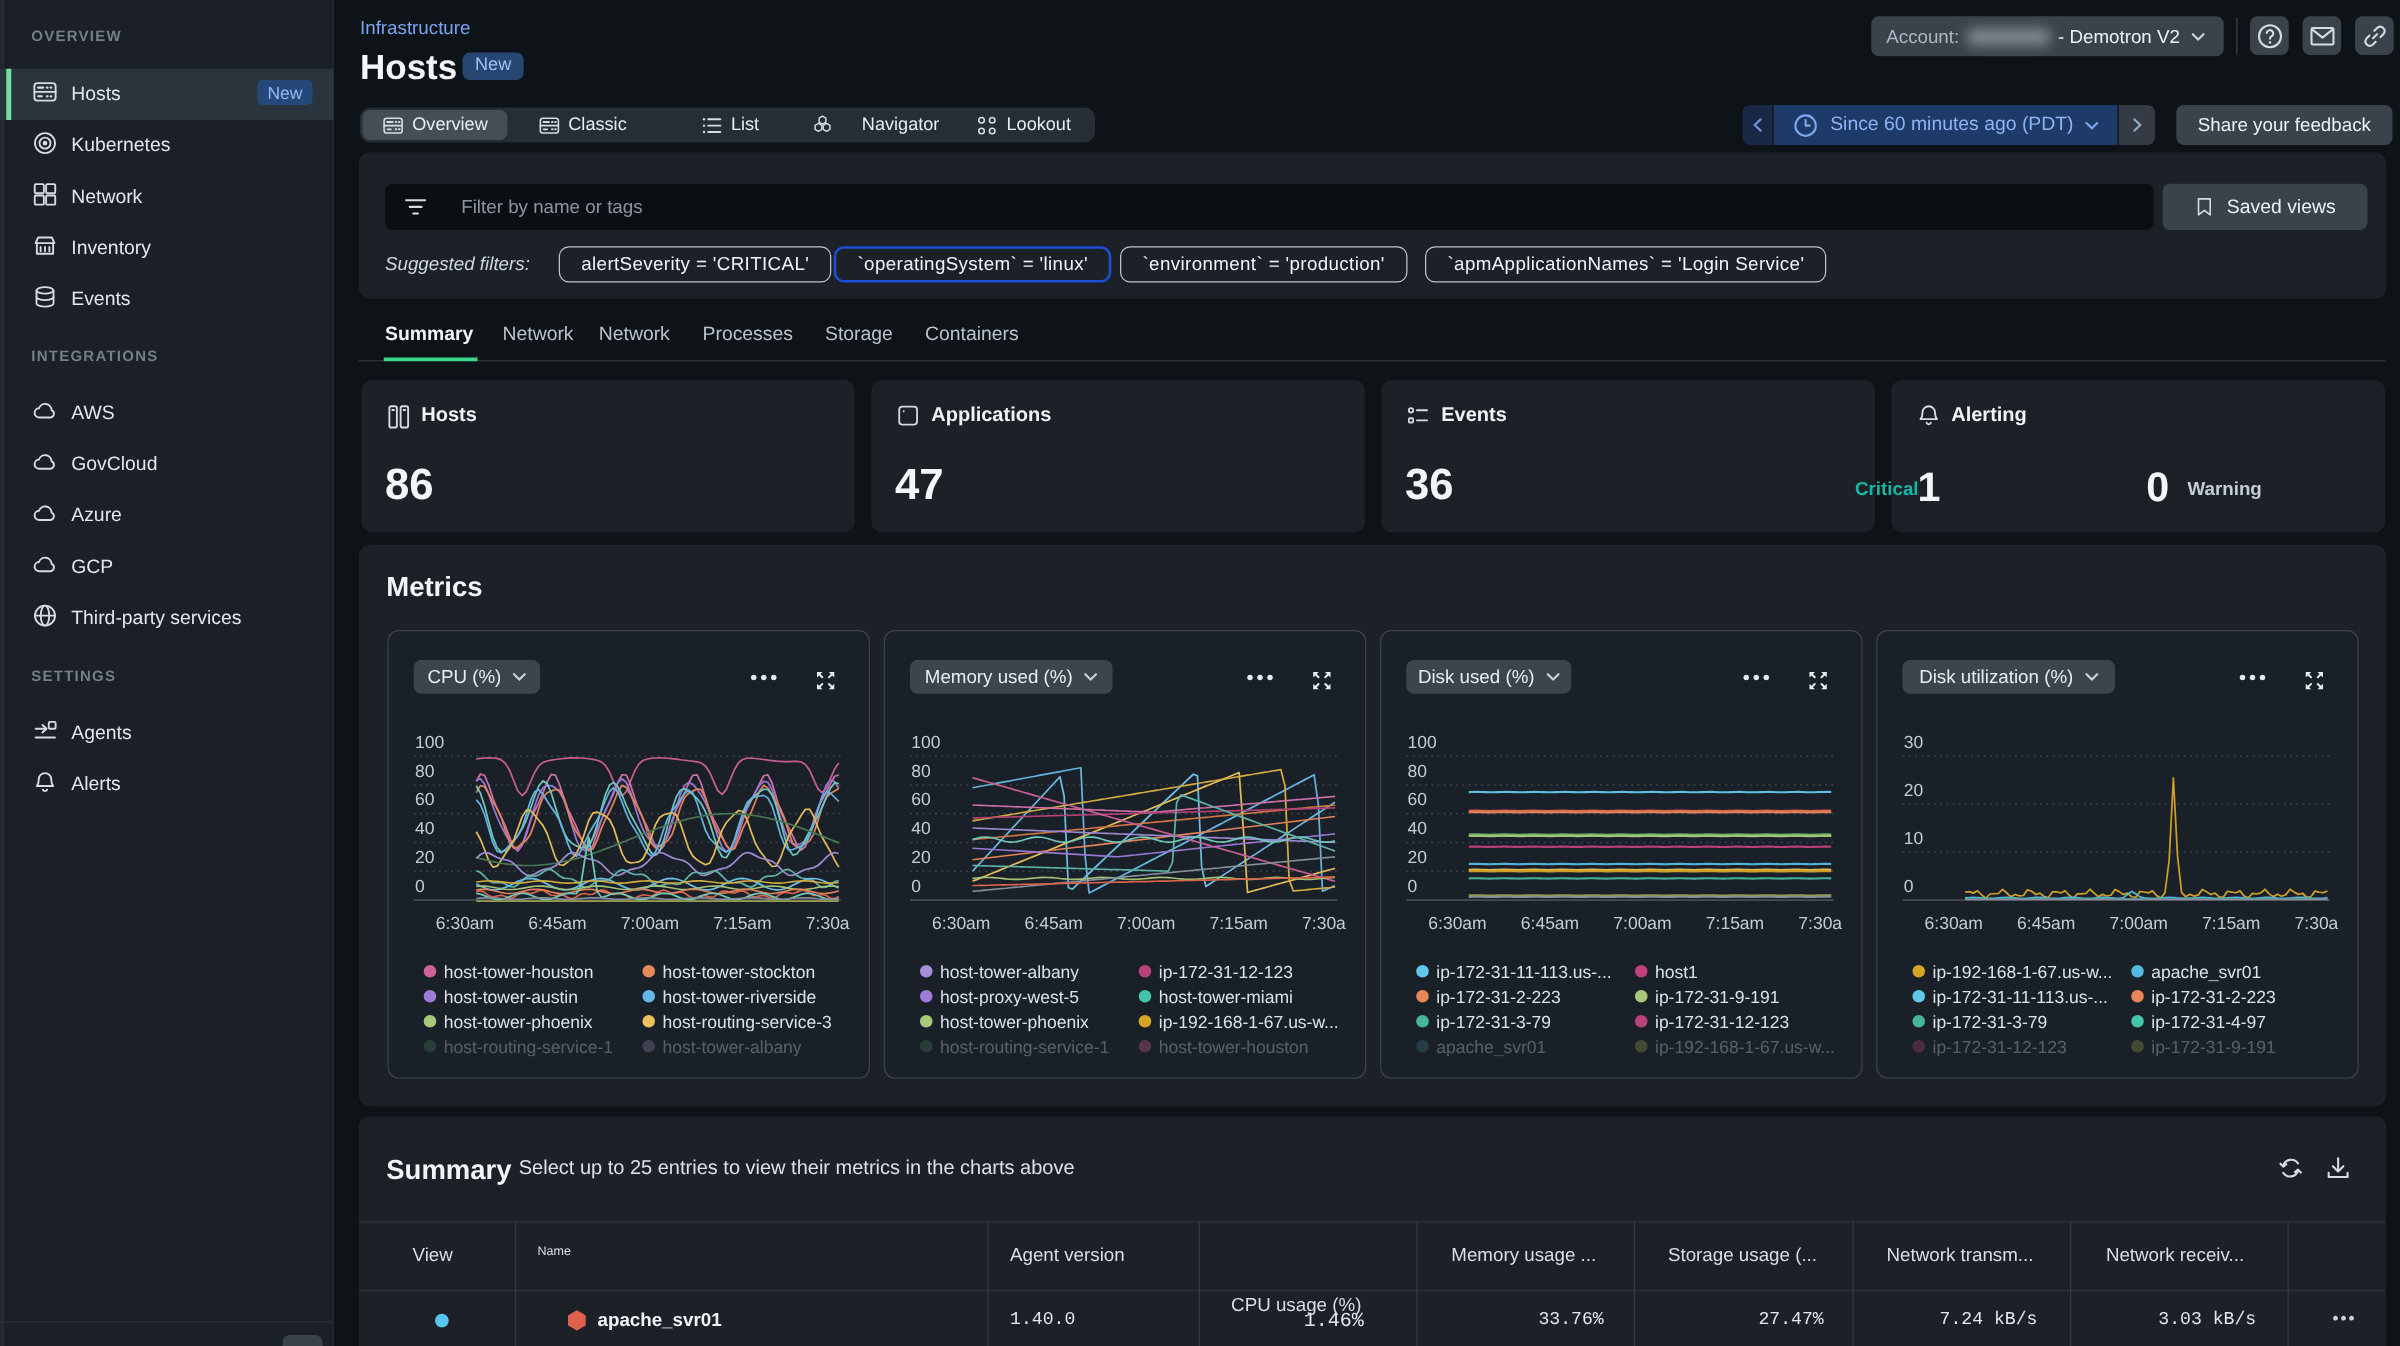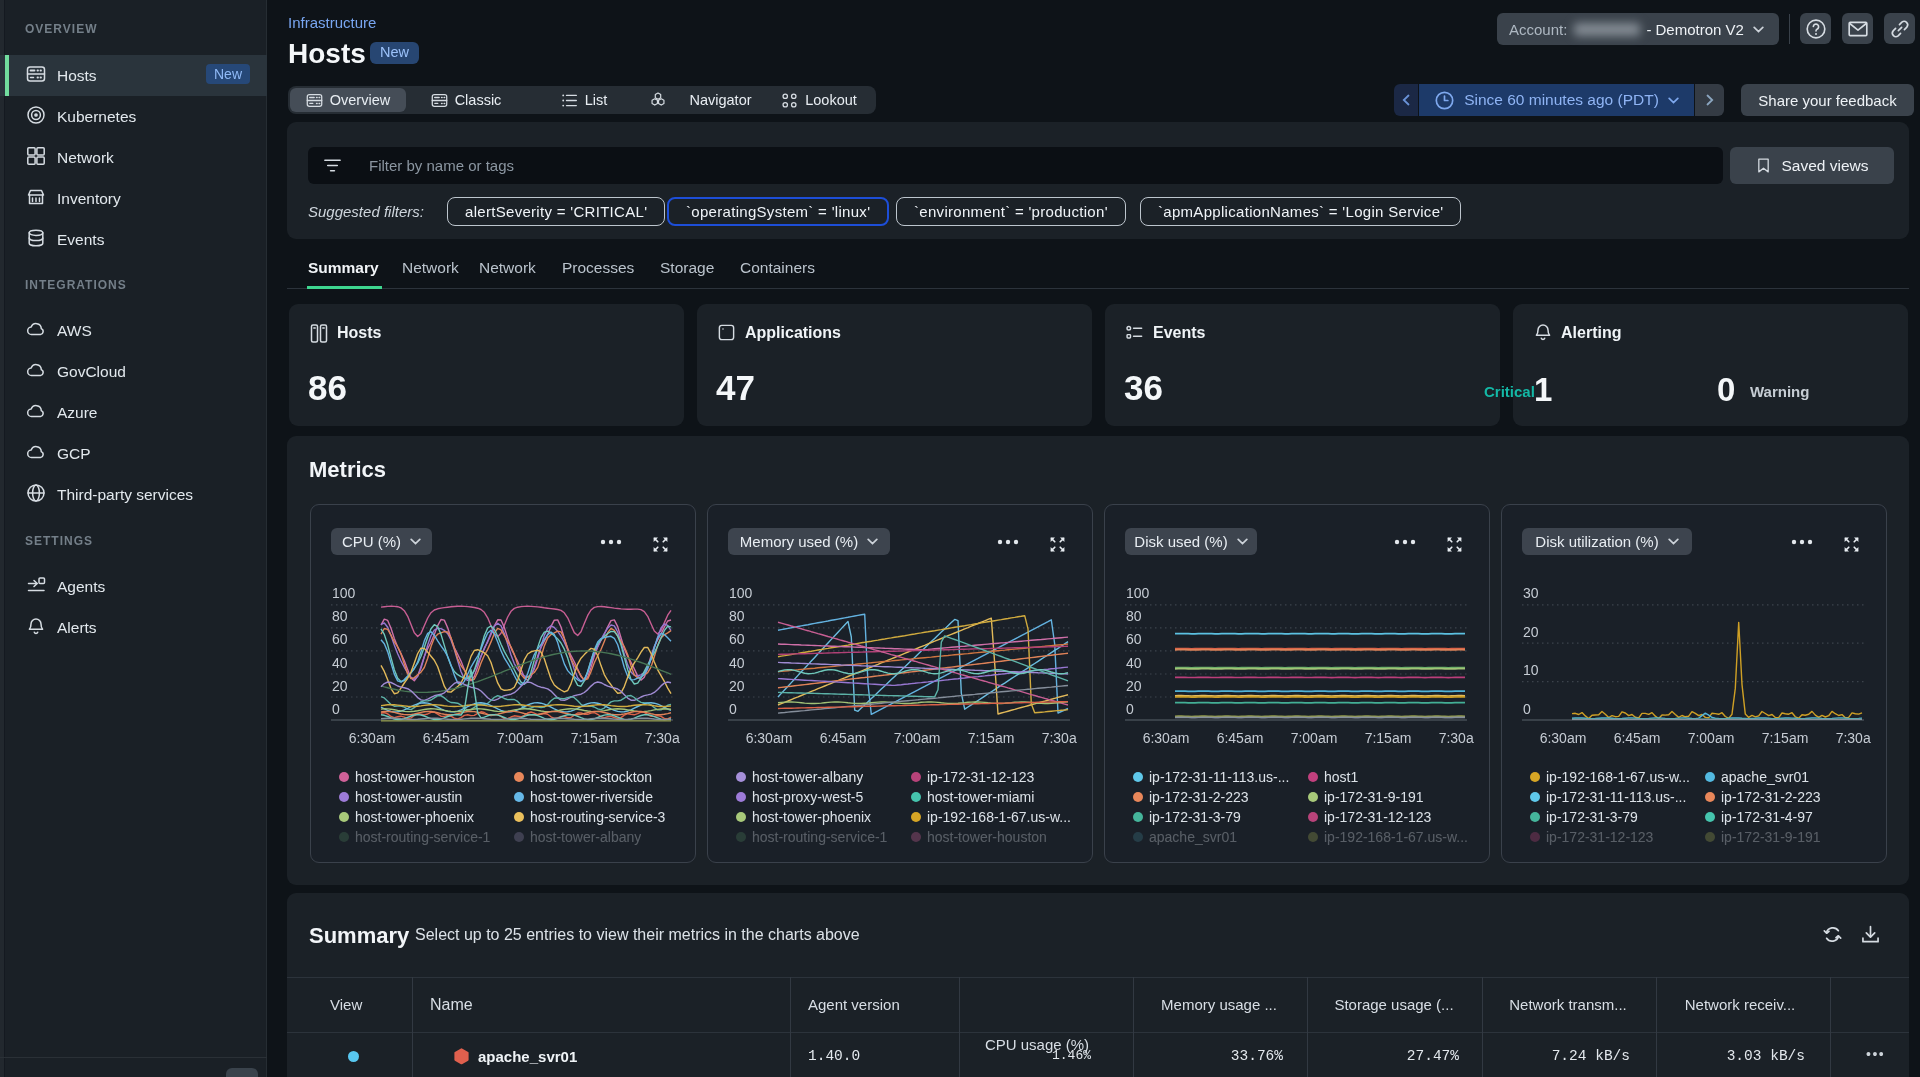--- a/index.html
+++ b/index.html
@@ -679,31 +679,31 @@
     <div class="hline" style="left:19px;top:1032px;width:1622px"></div>
     <div class="vline" style="left:144px;top:977px;height:100px"></div>
     <div class="vline" style="left:522px;top:977px;height:100px"></div>
     <div class="vline" style="left:691px;top:977px;height:100px"></div>
     <div class="vline" style="left:865px;top:977px;height:100px"></div>
     <div class="vline" style="left:1039px;top:977px;height:100px"></div>
     <div class="vline" style="left:1214px;top:977px;height:100px"></div>
     <div class="vline" style="left:1388px;top:977px;height:100px"></div>
     <div class="vline" style="left:1562px;top:977px;height:100px"></div>
     <div class="abs" style="left:62px;top:996px;font-size:15px;color:#d8dee5">View</div>
-    <div class="abs" style="left:162px;top:996px;font-size:16px;color:#d8dee5">Name</div>
+    <div class="abs" style="left:162px;top:996px;font-size:10px;color:#d8dee5">Name</div>
     <div class="abs" style="left:540px;top:996px;font-size:15px;color:#d8dee5">Agent version</div>
     <div class="abs" style="left:769px;top:1036px;font-size:15px;color:#d8dee5;transform:translateX(-50%);white-space:nowrap">CPU usage (%)</div>
     <div class="abs" style="left:951px;top:996px;font-size:15px;color:#d8dee5;transform:translateX(-50%);white-space:nowrap">Memory usage ...</div>
     <div class="abs" style="left:1126px;top:996px;font-size:15px;color:#d8dee5;transform:translateX(-50%);white-space:nowrap">Storage usage (...</div>
     <div class="abs" style="left:1300px;top:996px;font-size:15px;color:#d8dee5;transform:translateX(-50%);white-space:nowrap">Network transm...</div>
     <div class="abs" style="left:1472px;top:996px;font-size:15px;color:#d8dee5;transform:translateX(-50%);white-space:nowrap">Network receiv...</div>
     <div class="abs" style="left:80px;top:1051px;width:11px;height:11px;border-radius:50%;background:#58c7f0"></div>
     <svg class="abs" style="left:185px;top:1048px" width="17" height="17" viewBox="0 0 17 17">
       <path d="M8.5 1.3 L14.6 4.8 V11.8 L8.5 15.3 L2.4 11.8 V4.8 Z" fill="#e0604e" stroke="#e0604e" stroke-width="2" stroke-linejoin="round"></path>
     </svg>
     <div class="abs" style="left:210px;top:1048px;font-size:15px;font-weight:bold;color:#f0f4f7">apache_svr01</div>
     <div class="abs mono" style="left:540px;top:1048px;font-size:14.5px;color:#e3e8ed">1.40.0</div>
-    <div class="abs mono" style="left:823px;top:1048px;font-size:13px;color:#e3e8ed;transform:translateX(-100%)">1.46%</div>
+    <div class="abs mono" style="left:823px;top:1048px;font-size:16px;color:#e3e8ed;transform:translateX(-100%)">1.46%</div>
     <div class="abs mono" style="left:1015px;top:1048px;font-size:14.5px;color:#e3e8ed;transform:translateX(-100%)">33.76%</div>
     <div class="abs mono" style="left:1191px;top:1048px;font-size:14.5px;color:#e3e8ed;transform:translateX(-100%)">27.47%</div>
     <div class="abs mono" style="left:1362px;top:1048px;font-size:14.5px;color:#e3e8ed;transform:translateX(-100%)">7.24 kB/s</div>
     <div class="abs mono" style="left:1537px;top:1048px;font-size:14.5px;color:#e3e8ed;transform:translateX(-100%)">3.03 kB/s</div>
     <div class="abs" style="left:1598px;top:1046px;color:#cdd3d9;font-size:14px;letter-spacing:1.5px">•••</div>
 </div>
 </body></html>

